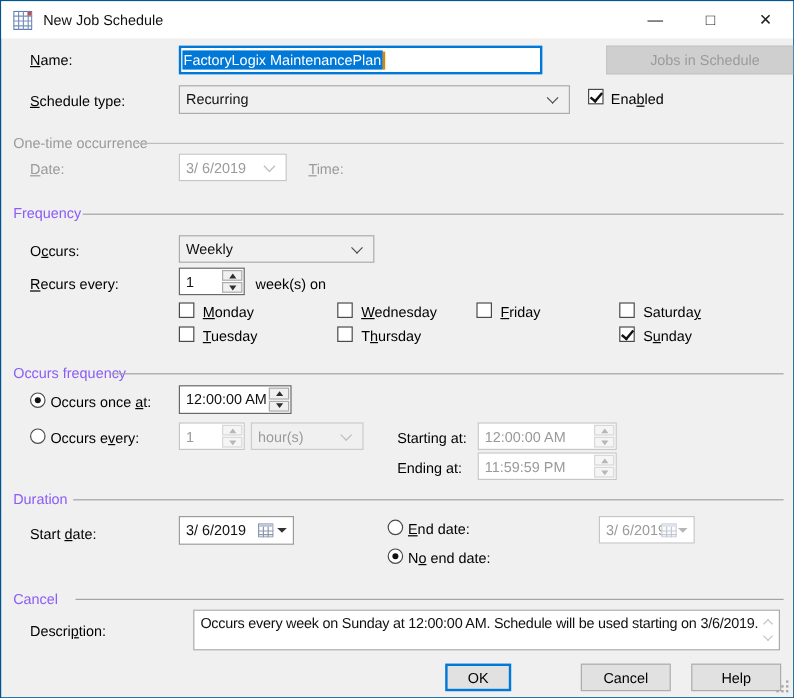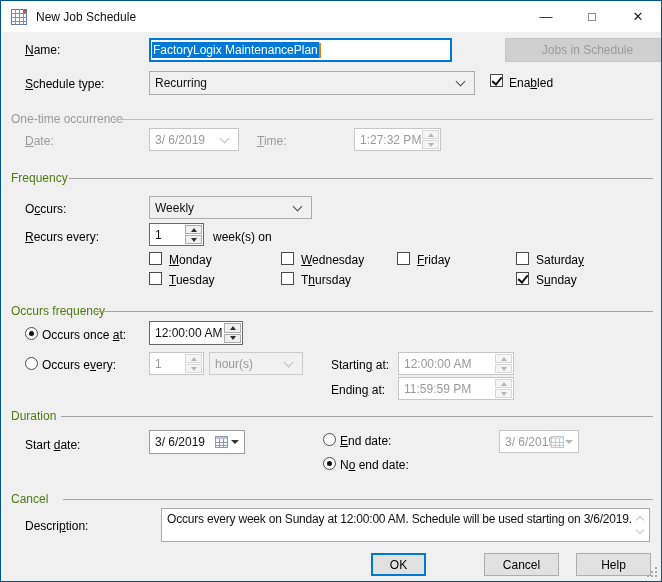--- a/index.html
+++ b/index.html
@@ -7,21 +7,21 @@
   .window{position:relative;width:662px;height:582px;background:#F0F0F0;border:1px solid #00548F;
           font-family:"Liberation Sans",sans-serif;font-size:12px;color:#111;overflow:hidden}
   .titlebar{position:absolute;left:0;top:0;right:0;height:31px;background:#fff;display:flex;align-items:center}
   .title-text{margin-left:9px;color:#111}
   .title-icon{margin-left:10px;display:flex}
   .win-btns{margin-left:auto;display:flex;height:100%}
   .win-btn{width:46px;height:100%;display:flex;align-items:center;justify-content:center;font-size:13px;color:#222}
   .lbl{position:absolute;white-space:nowrap;line-height:14px;color:#000}
   .dis-text{color:#9A9A9A !important}
   u{text-decoration:underline}
-  .g-title{position:absolute;line-height:14px;color:#4d7c0f}
+  .g-title{position:absolute;line-height:14px;color:#8b5cf6}
   .g-line{position:absolute;height:1px;background:#A3A3A3}
   .g-line.lite{background:#BDBDBD}
   .textbox{position:absolute;background:#fff;border:2px solid #0078D7;padding:0 1px;display:flex;align-items:center;overflow:hidden}
   .sel{background:#0078D7;color:#fff;padding:0 1px;line-height:16px;white-space:pre}
   .caret{width:2px;height:15px;background:#DD8500}
   .btn-dis{position:absolute;background:#CFCFCF;border:1px solid #C6C6C6;color:#9B9B9B;display:flex;align-items:center;justify-content:center}
   .combo{position:absolute;background:#F0F0F0;border:1px solid #ACACAC;padding-left:5px;display:flex;align-items:center}
   .combo.disabled{border-color:#CBCBCB;color:#9A9A9A}
   .picker{position:absolute;background:#fff;border:1px solid #9C9C9C;padding-left:5px;display:flex;align-items:center}
   .picker.disabled{border-color:#C6C6C6;color:#9A9A9A}
@@ -94,31 +94,20 @@
   <div class="lbl" style="left:508px;top:75px">Ena<u>b</u>led</div>
 
   <div class="g-title dis-text" style="left:10px;top:111px">One-time occurrence</div>
   <div class="g-line lite" style="left:112px;top:118px;width:540px"></div>
   <div class="lbl dis-text" style="left:24px;top:133px"><u>D</u>ate:</div>
   <div class="picker disabled" style="left:148px;top:127px;width:90px;height:23px">
     <span>3/ 6/2019</span>
     <span class="chev"></span>
   </div>
   <div class="lbl dis-text" style="left:256px;top:133px"><u>T</u>ime:</div>
-  <div class="spinfield disabled" style="left:353px;top:127px;width:87px;height:23px">
-    <span>1:27:32 PM</span>
-    <span class="spin">
-        <span class="sb">
-          <span class="tri-up"></span>
-        </span>
-        <span class="sb">
-          <span class="tri-dn"></span>
-        </span>
-      </span>
-  </div>
 
   <div class="g-title" style="left:10px;top:170px">Frequency</div>
   <div class="g-line" style="left:68px;top:177px;width:584px"></div>
   <div class="lbl" style="left:24px;top:201px">O<u>c</u>curs:</div>
   <div class="combo" style="left:148px;top:195px;width:163px;height:23px">
     <span>Weekly</span>
     <span class="chev"></span>
   </div>
   <div class="lbl" style="left:24px;top:229px"><u>R</u>ecurs every:</div>
   <div class="spinfield" style="left:148px;top:222px;width:55px;height:23px">

